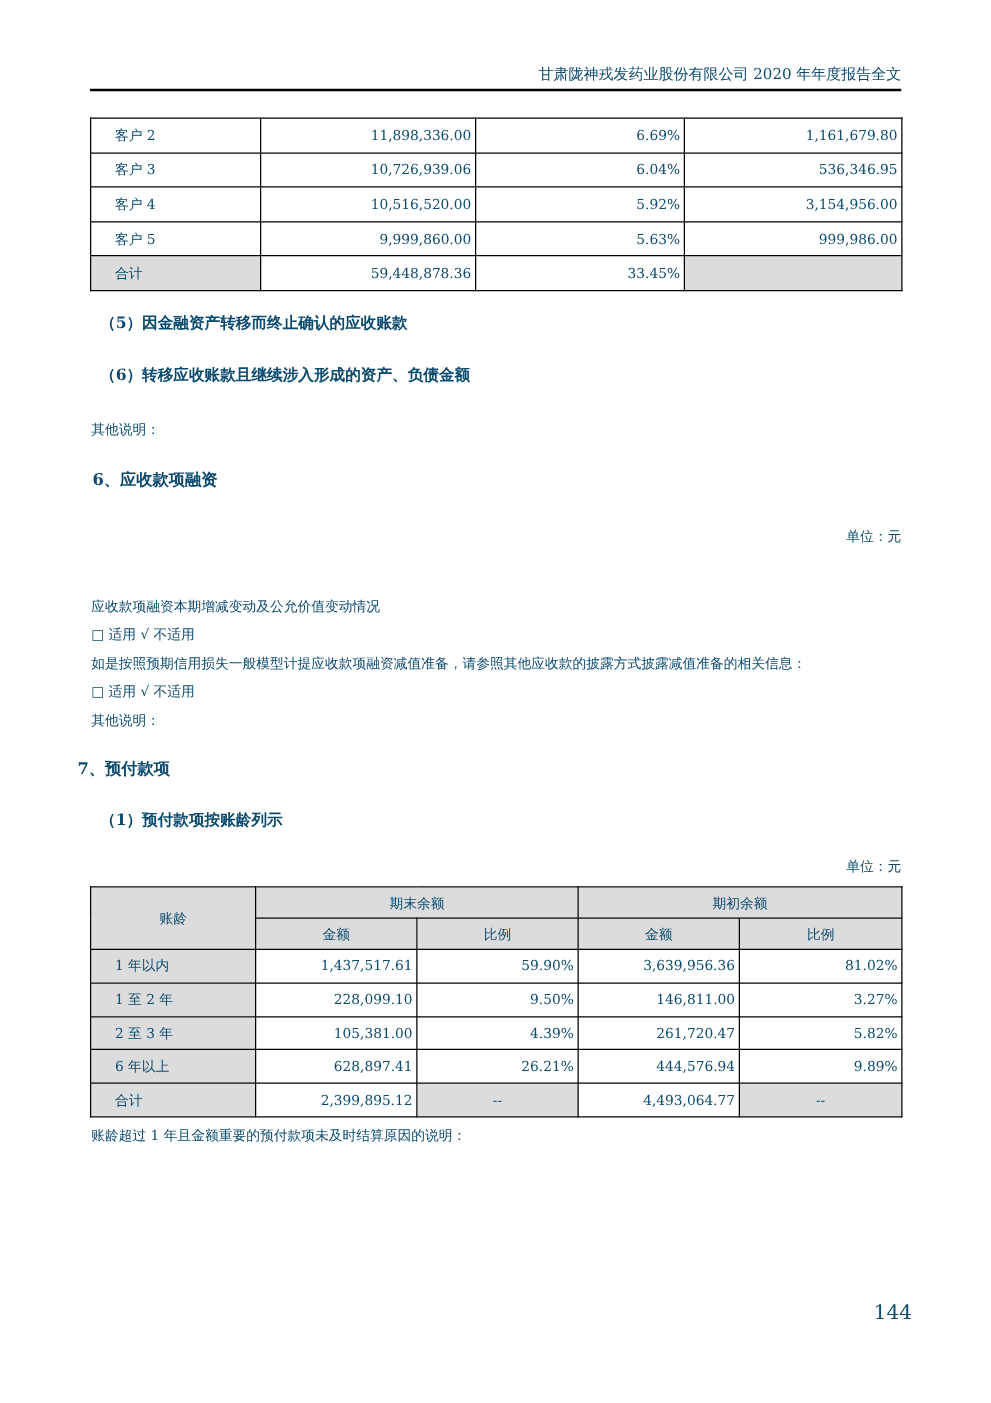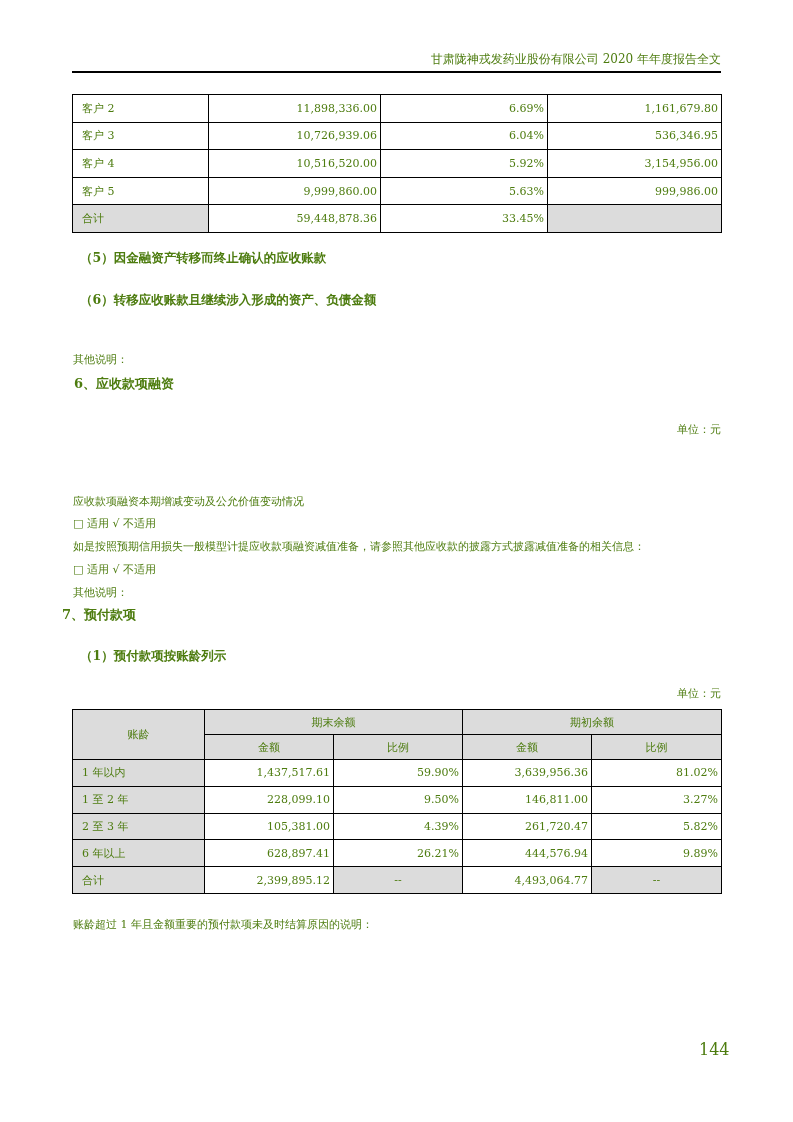--- a/index.html
+++ b/index.html
@@ -1,21 +1,21 @@
 <!DOCTYPE html>
 <html><head>
 <meta charset="utf-8">
 <style>
   html,body { margin:0; padding:0; background:#ffffff; }
   .page {
     position:relative;
     width:793px; height:1122px;
     background:#ffffff;
     font-family:"DejaVu Serif","Liberation Serif",serif;
-    color:#4d7c0f;
+    color:#0c4a6e;
     overflow:hidden;
   }
   .abs { position:absolute; }
 
   
   .doc-header {
     top:51px; left:72px; width:649px;
     text-align:right; font-size:12px; white-space:nowrap;
   }
   .header-rule {
@@ -29,30 +29,30 @@
     border:1px solid #000;
     font-size:11px;
     padding:0 4px;
     white-space:nowrap;
     overflow:hidden;
     vertical-align:middle;
   }
   .gray { background:#dcdcdc; }
   .num { text-align:right; padding-right:3px; }
   .ctr { text-align:center; }
-  .lbl { text-align:left; padding-left:9px; }
+  .lbl { text-align:left; padding-left:19px; }
 
   
   #tbl-customers { top:94px; left:72px; width:649px; }
   #tbl-customers td { height:26.6px; }
 
   
   .h-bold-sub { font-size:12.5px; font-weight:bold; white-space:nowrap; }
   .h-bold-main { font-size:13px; font-weight:bold; white-space:nowrap; }
-  .body-txt { font-size:11px; white-space:nowrap;margin-top:16px; }
+  .body-txt { font-size:11px; white-space:nowrap; }
   .unit-line { width:649px; left:72px; text-align:right; font-size:11px; }
 
   #sec5-title { top:250px; left:80px; }
   #sec6-title { top:292px; left:80px; }
   #other-note-1 { top:336px; left:73px; }
   #fin-heading { top:375px; left:74px; }
   #fin-unit { top:422px; }
 
   #tbl-financing { top:446px; left:72px; width:649px; }
   #tbl-financing td { height:24px; }

